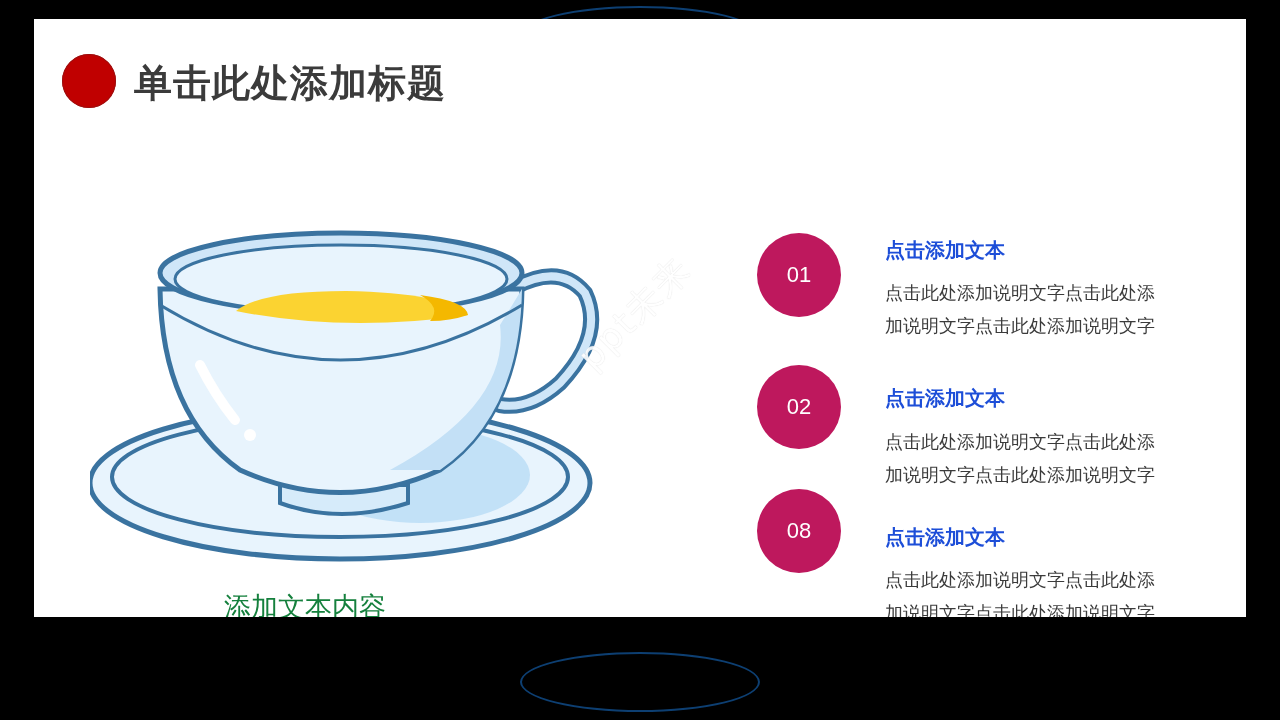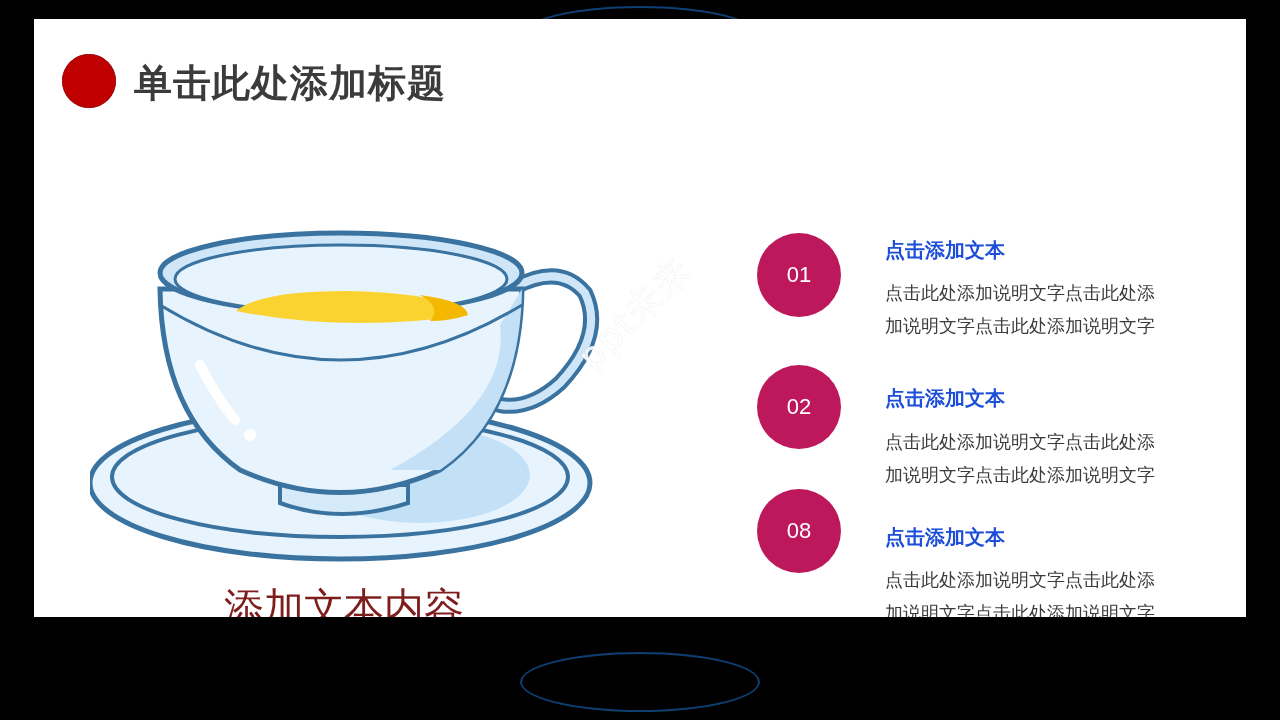--- a/index.html
+++ b/index.html
@@ -3,21 +3,21 @@
 <meta charset="utf-8">
 <style>
   html, body { margin:0; padding:0; }
   body { width:1280px; height:720px; background:#000; position:relative; overflow:hidden; font-family:"DejaVu Sans", "Liberation Sans", sans-serif; }
   .arc-top { position:absolute; left:520px; top:6px; width:240px; height:60px; border:2px solid #0d3f72; border-radius:50%; box-sizing:border-box; }
   .arc-bottom { position:absolute; left:520px; top:652px; width:240px; height:60px; border:2px solid #0d3f72; border-radius:50%; box-sizing:border-box; }
   .slide { position:absolute; left:34px; top:19px; width:1212px; height:598px; background:#fff; overflow:hidden; }
   .title-dot { position:absolute; left:28px; top:35px; width:54px; height:54px; border-radius:50%; background:#c00000; box-shadow:0 0 0 1px #9a1010 inset; }
   .title { position:absolute; left:100px; top:40px; font-size:38px; font-weight:bold; color:#3b3b3b; letter-spacing:1px; line-height:48px; }
   .cup { position:absolute; left:56px; top:196px; width:512px; height:362px; }
-  .caption { position:absolute; left:190px; top:568px; width:240px; text-align:center; font-size:40px; color:#7f1d1d; line-height:40px; }
+  .caption { position:absolute; left:190px; top:568px; width:240px; text-align:left; font-size:27px; color:#15803d; line-height:40px; }
   .watermark { position:absolute; left:530px; top:270px; transform:rotate(-45deg); font-size:36px; color:#fff; text-shadow:0 0 1px #d0d0d0; letter-spacing:2px; opacity:.9; }
   .item { position:absolute; left:723px; }
   .num { position:absolute; left:0; top:0; width:84px; height:84px; border-radius:50%; background:#be185d; color:#fff; font-size:22px; line-height:84px; text-align:center; font-family:Liberation Sans, sans-serif; }
   .item-title { position:absolute; left:128px; font-size:20px; font-weight:bold; color:#1d4ed8; white-space:nowrap; line-height:34px; }
   .item-desc { position:absolute; left:128px; width:270px; font-size:18px; color:#3b3b3b; line-height:33px; }
 </style>
 </head>
 <body>
 
 <div class="arc-top"></div>

